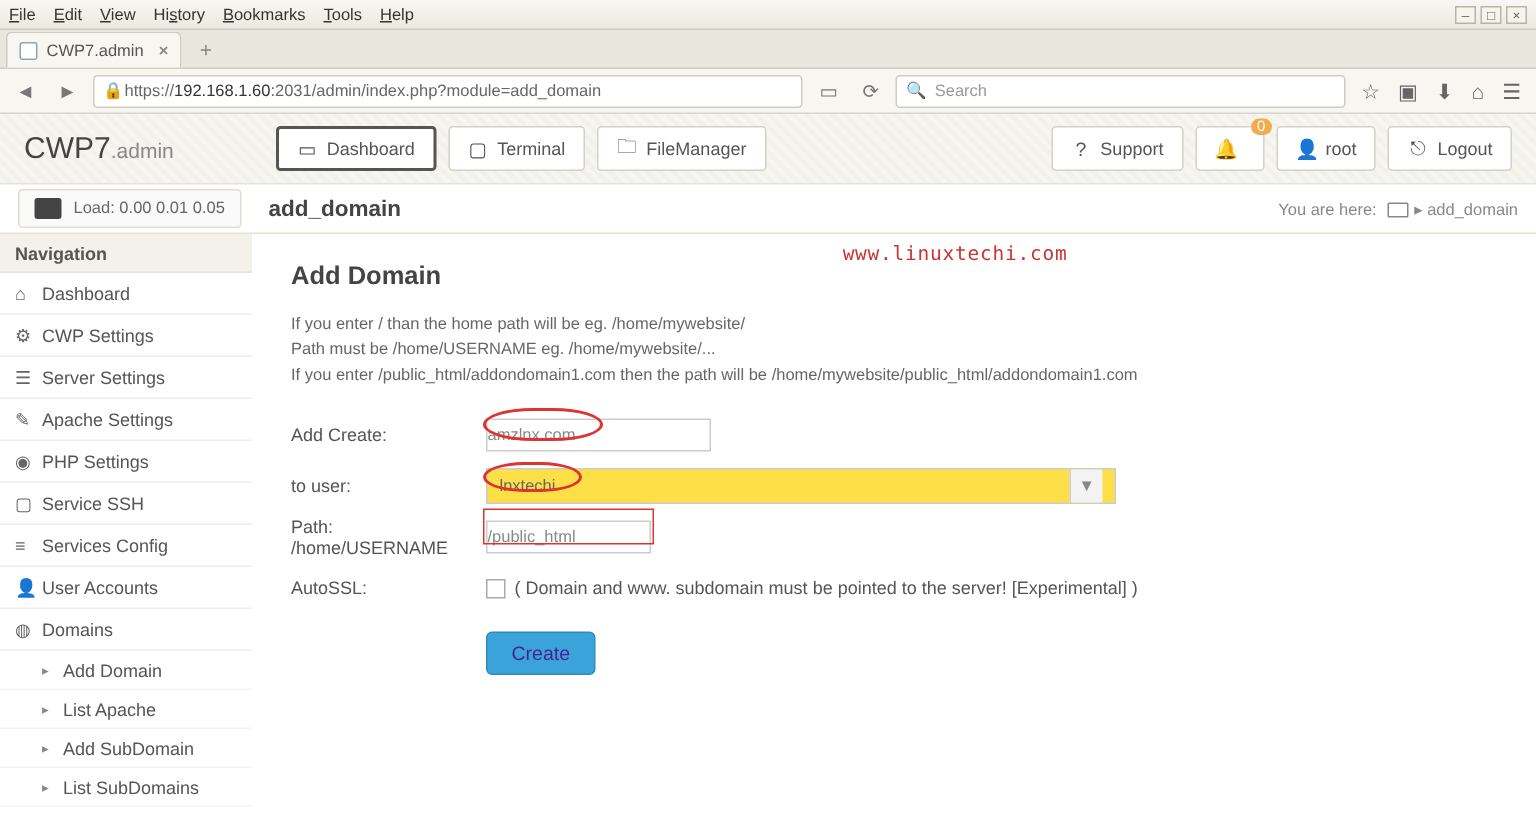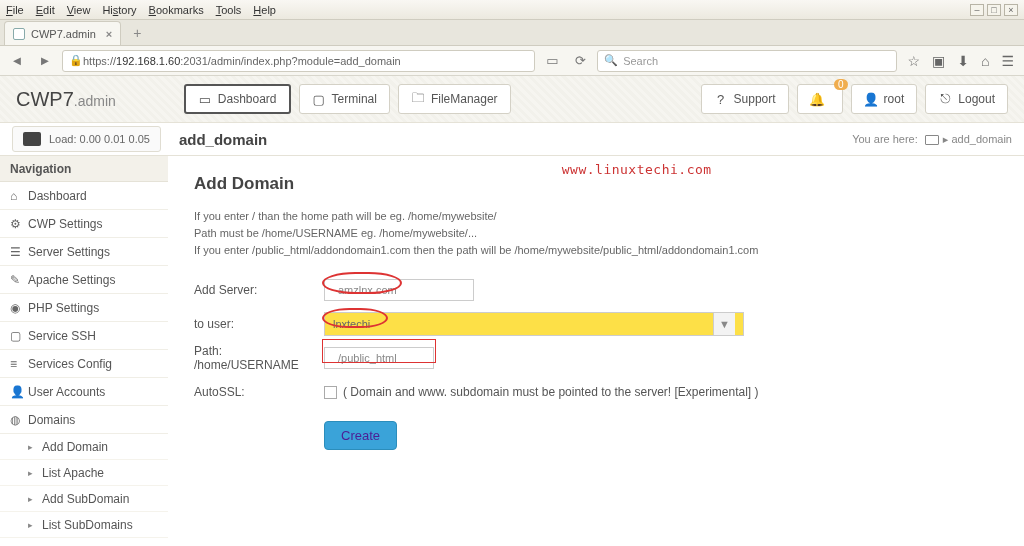--- a/index.html
+++ b/index.html
@@ -60,21 +60,21 @@
 .subitem .tri{width:10px;font-size:9px;color:#888;margin-right:4px}
 
 
 .content{position:absolute;left:168px;right:0;top:80px;bottom:0;background:#fff;padding:18px 26px;overflow:auto}
 .h2{font-size:17px;font-weight:bold;color:#444;margin-bottom:14px}
 .help{font-size:11px;color:#666;line-height:1.55;margin-bottom:16px}
 .watermark{position:absolute;left:46%;top:6px;color:#c33;font-family:Consolas,monospace;font-size:13px;letter-spacing:.5px}
 
 .frow{display:flex;align-items:center;height:30px;margin-bottom:4px;font-size:12px;color:#555}
 .flabel{width:130px}
-.ftext{height:22px;border:1px solid #ccc;padding:0 13px;font-size:11px;color:#888;background:#fff}
+.ftext{height:22px;border:1px solid #ccc;padding:0 0;font-size:11px;color:#888;background:#fff}
 .w150{width:150px}
 .w110{width:110px}
 .fselect{height:24px;width:420px;border:1px solid #ccc;background:#fde047;padding:0 8px;font-size:11px;color:#666;display:flex;align-items:center}
 .fselect .dd{margin-left:auto;width:22px;height:22px;border-left:1px solid #ccc;text-align:center;color:#888;background:#f3f3f3;line-height:22px}
 .chk{width:13px;height:13px;border:1px solid #aaa;margin-right:6px;display:inline-block;vertical-align:middle}
 .createbtn{margin-left:130px;margin-top:10px;display:inline-block;background:#3aa3d9;border:1px solid #2b8dbb;color:#4c1d95;font-size:13px;padding:6px 16px;border-radius:4px}
 .ring{position:absolute;border:2px solid #d33;border-radius:50%/60%;pointer-events:none}
 .redbox{position:absolute;border:1px solid #d33;pointer-events:none}
 </style>
 </head>
@@ -248,21 +248,21 @@
     <div class="watermark">www.linuxtechi.com</div>
     <div class="h2">Add Domain</div>
     <div class="help">
       <div>If you enter / than the home path will be eg. /home/mywebsite/</div>
       <div>Path must be /home/USERNAME eg. /home/mywebsite/...</div>
       <div>If you enter /public_html/addondomain1.com then the path will be /home/mywebsite/public_html/addondomain1.com</div>
     </div>
 
     <div style="position:relative">
       <div class="frow">
-        <div class="flabel">Add Server:</div>
+        <div class="flabel">Add Create:</div>
         <input class="ftext w150" value="amzlnx.com" style="">
       </div>
       <div class="frow">
         <div class="flabel">to user:</div>
         <div class="fselect">
           <span>lnxtechi</span>
           <span class="dd">▼</span>
         </div>
       </div>
       <div class="frow">

